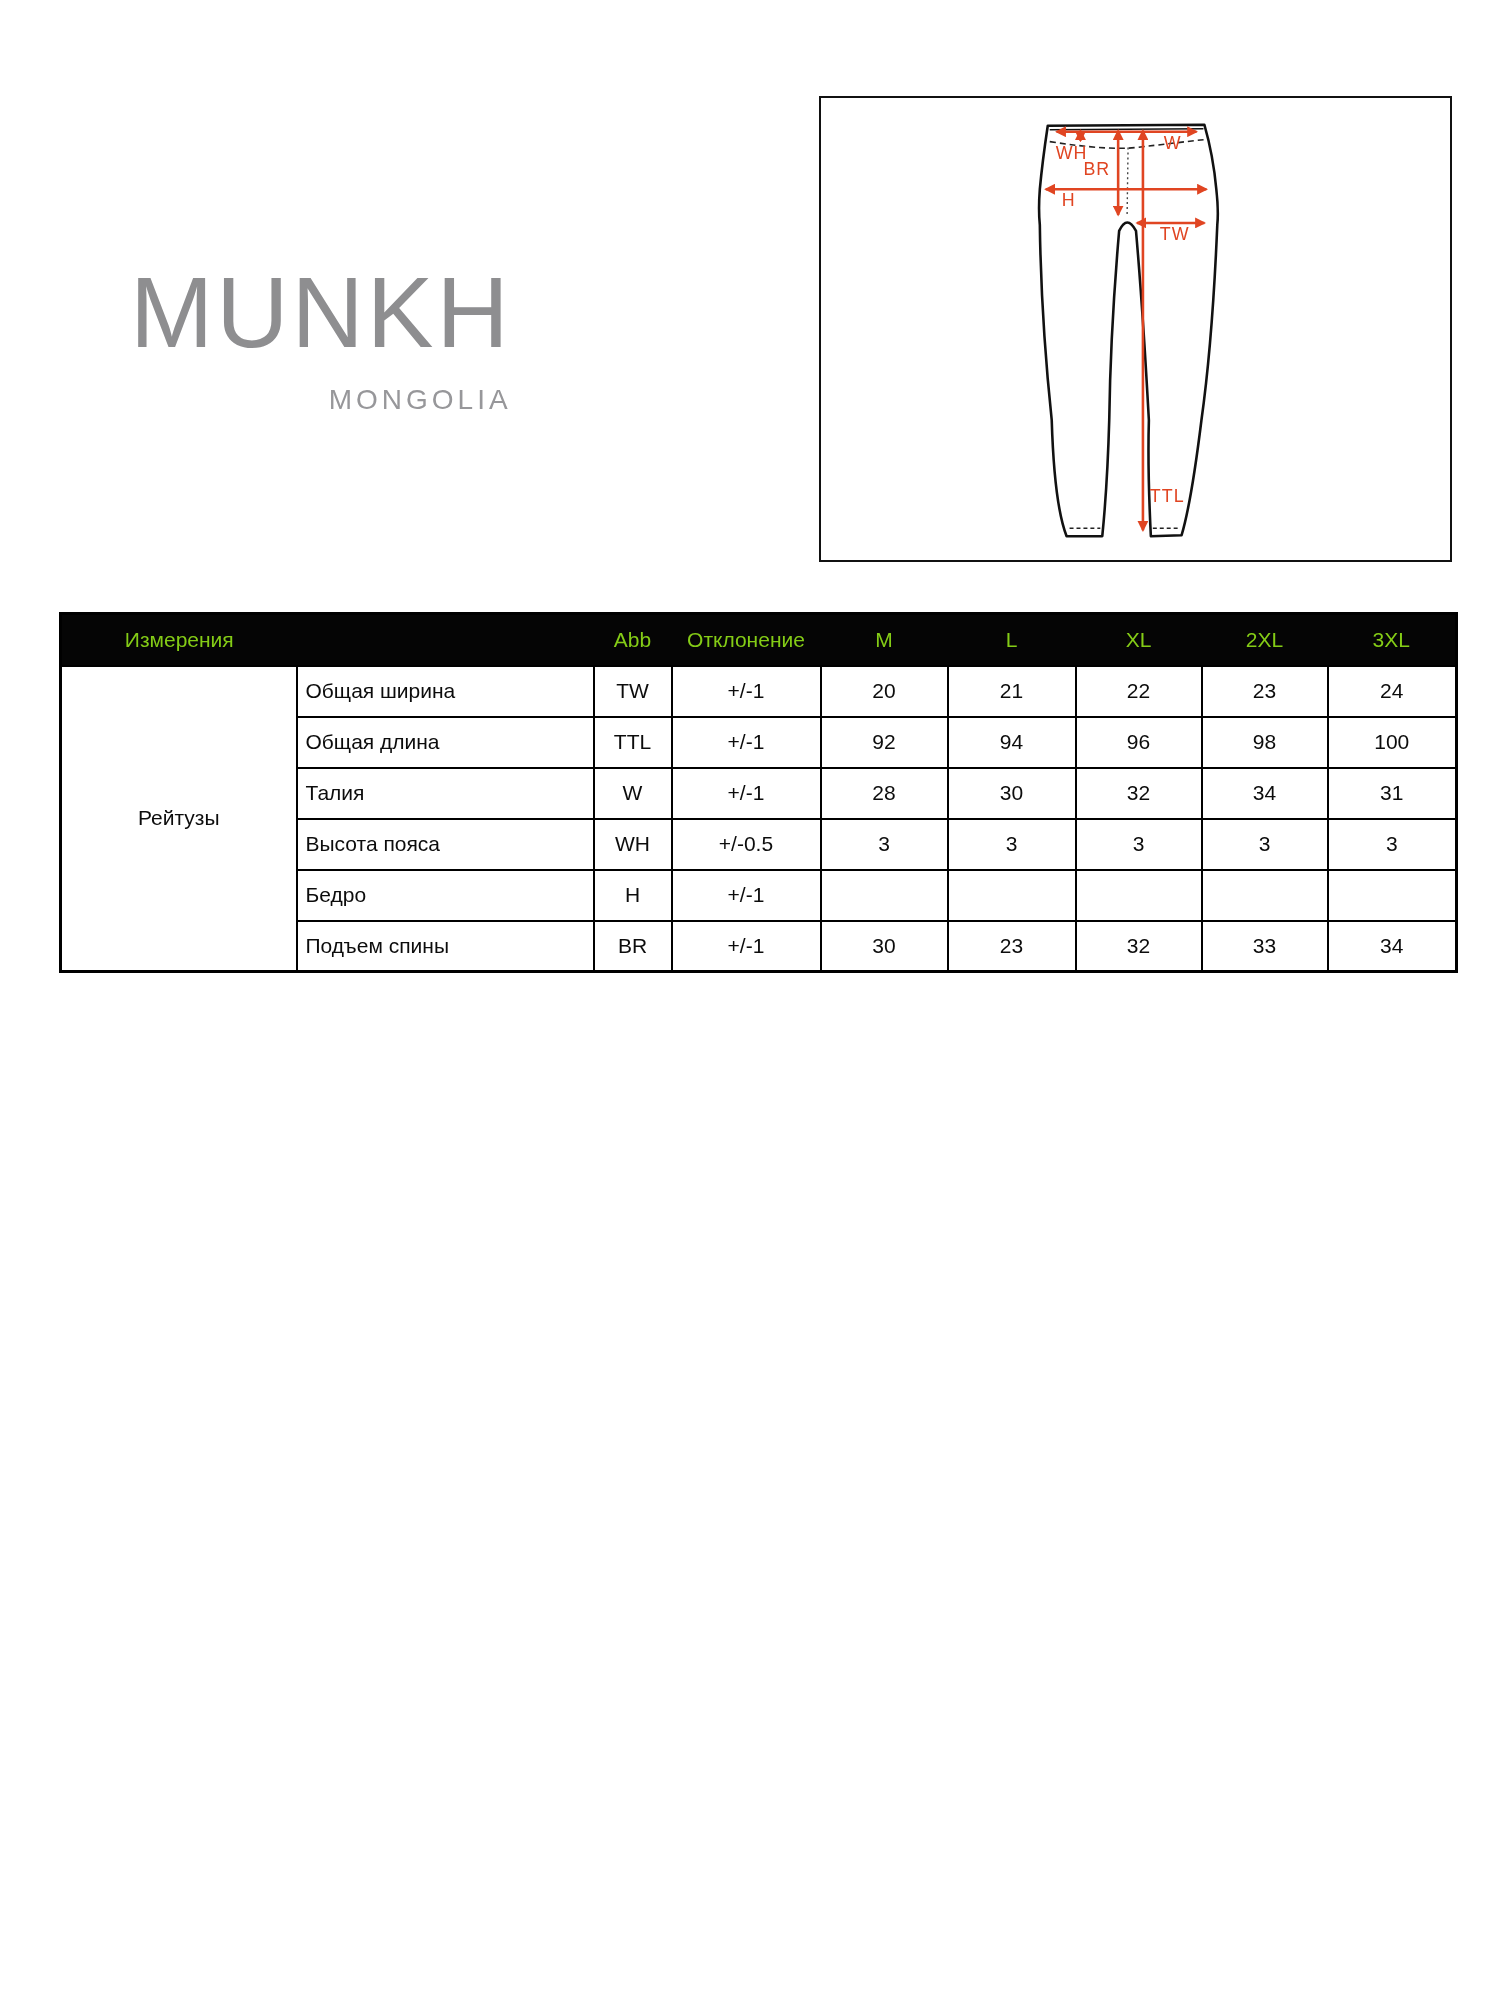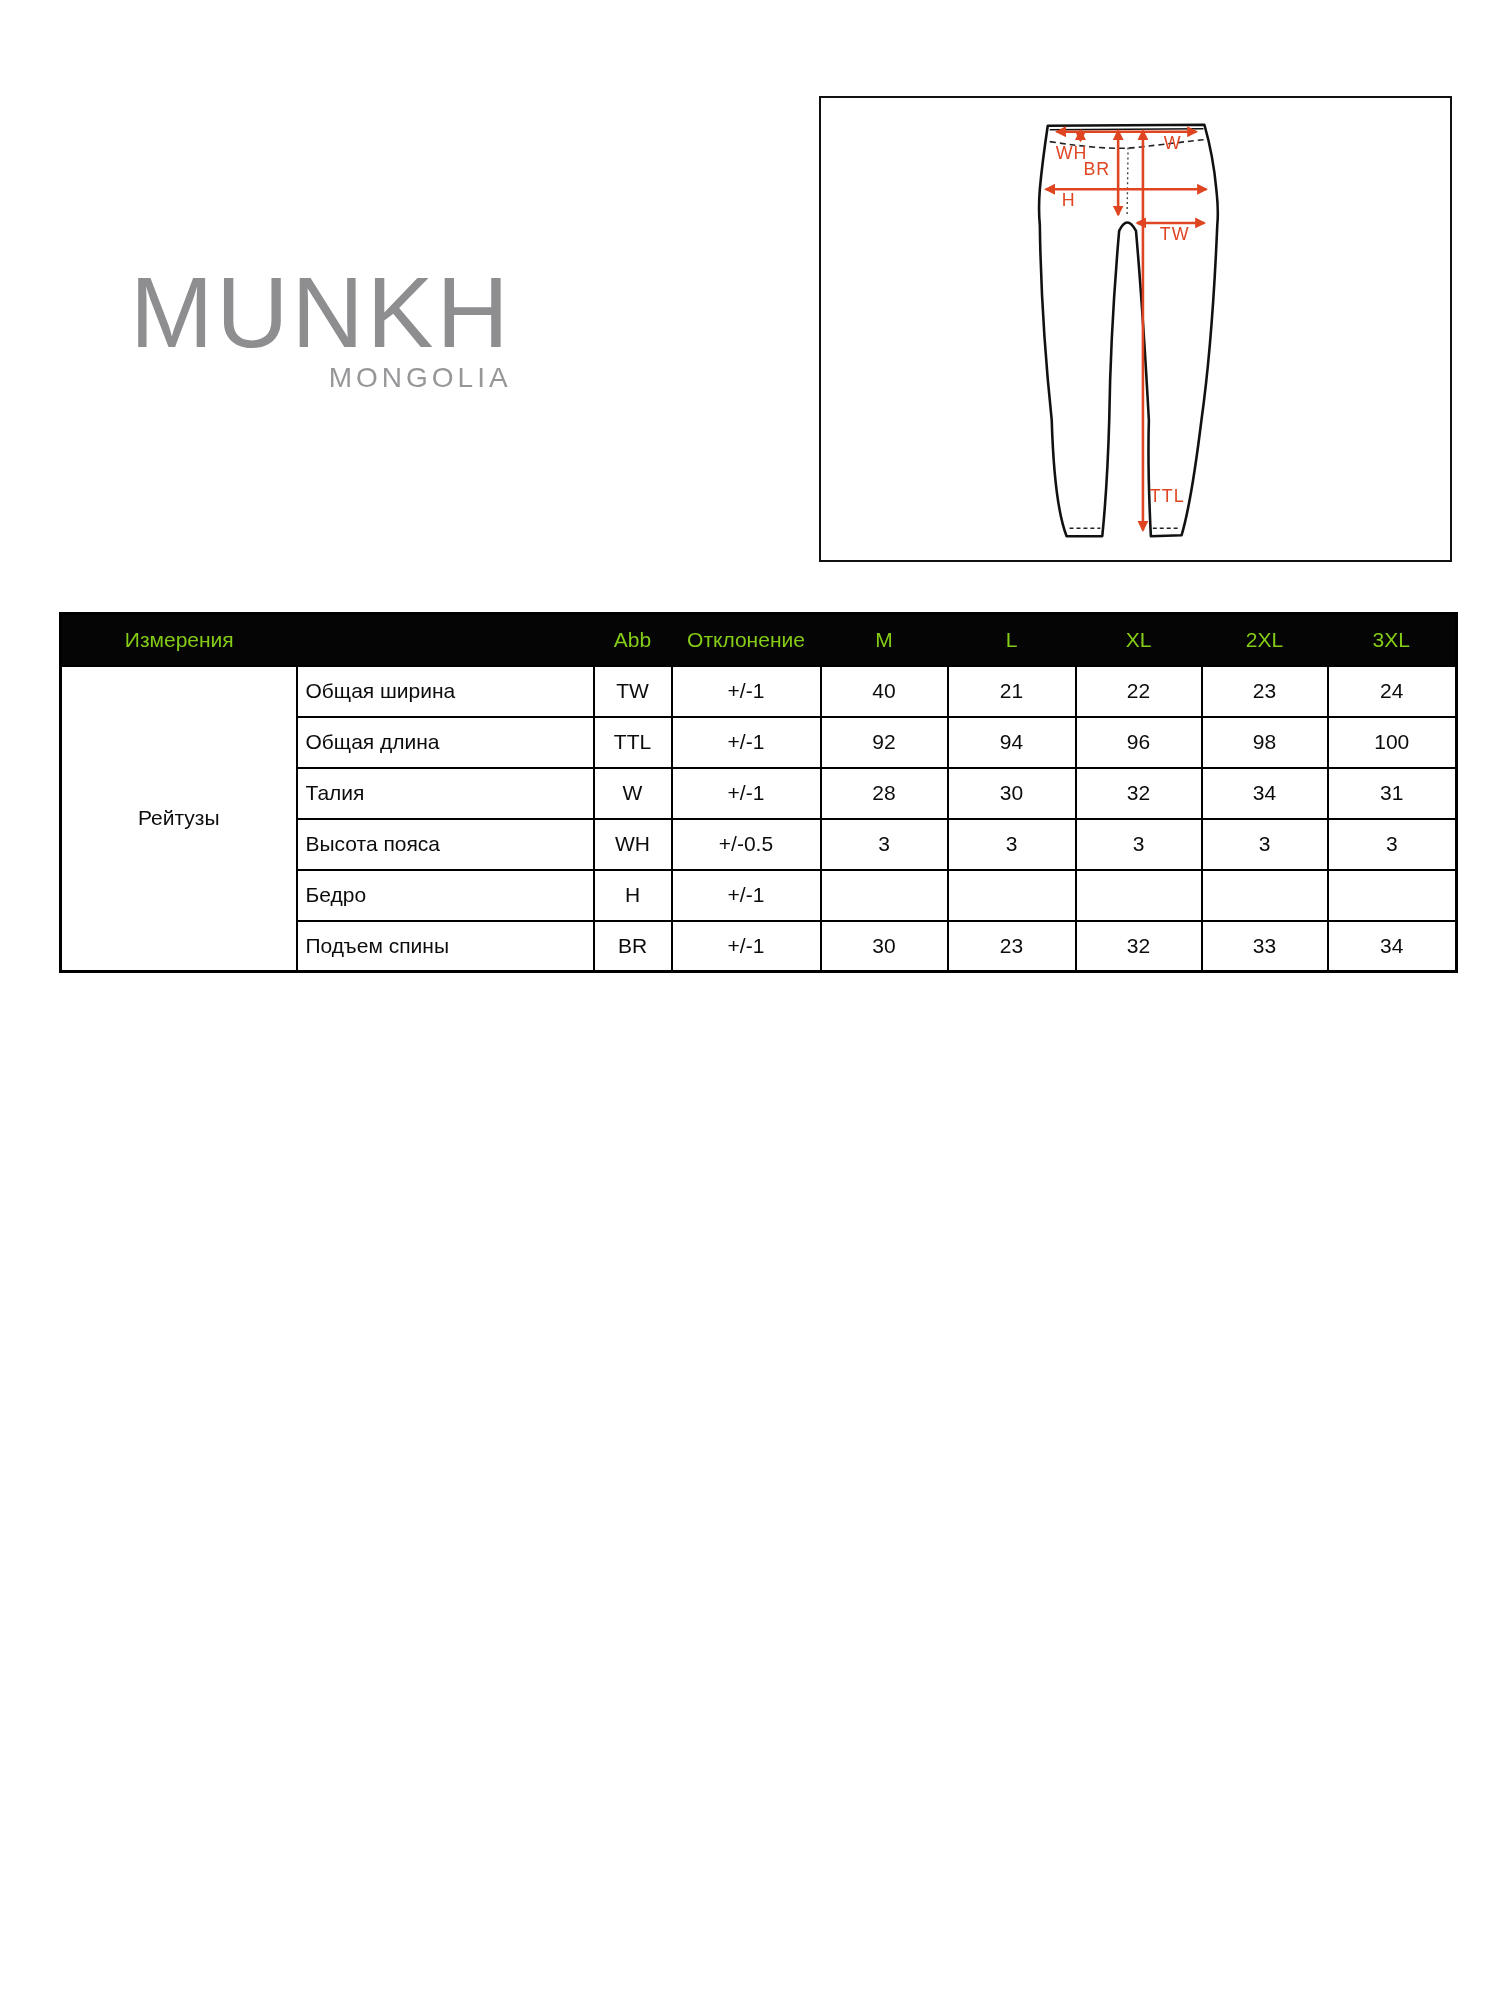--- a/index.html
+++ b/index.html
@@ -21,21 +21,21 @@
     text-align: right;
   }
   .logo-main {
     font-size: 100px;
     line-height: 1;
     font-weight: 400;
     letter-spacing: 3px;
     color: #8e8e90;
   }
   .logo-sub {
-    margin-top: 2px;
+    margin-top: 24px;
     font-size: 28px;
     line-height: 1;
     font-weight: 400;
     letter-spacing: 4px;
     color: #97979a;
   }
 
   
   .diagram-box {
     position: absolute;
@@ -177,21 +177,21 @@
       <th>2XL</th>
       <th>3XL</th>
     </tr>
   </thead>
   <tbody id="spec-body">
       <tr>
         <td rowspan="6">Рейтузы</td>
         <td class="cell-name">Общая ширина</td>
         <td>TW</td>
         <td>+/-1</td>
-        <td>40</td>
+        <td>20</td>
         <td>21</td>
         <td>22</td>
         <td>23</td>
         <td>24</td>
       </tr>
       <tr>
         <td class="cell-name">Общая длина</td>
         <td>TTL</td>
         <td>+/-1</td>
         <td>92</td>

